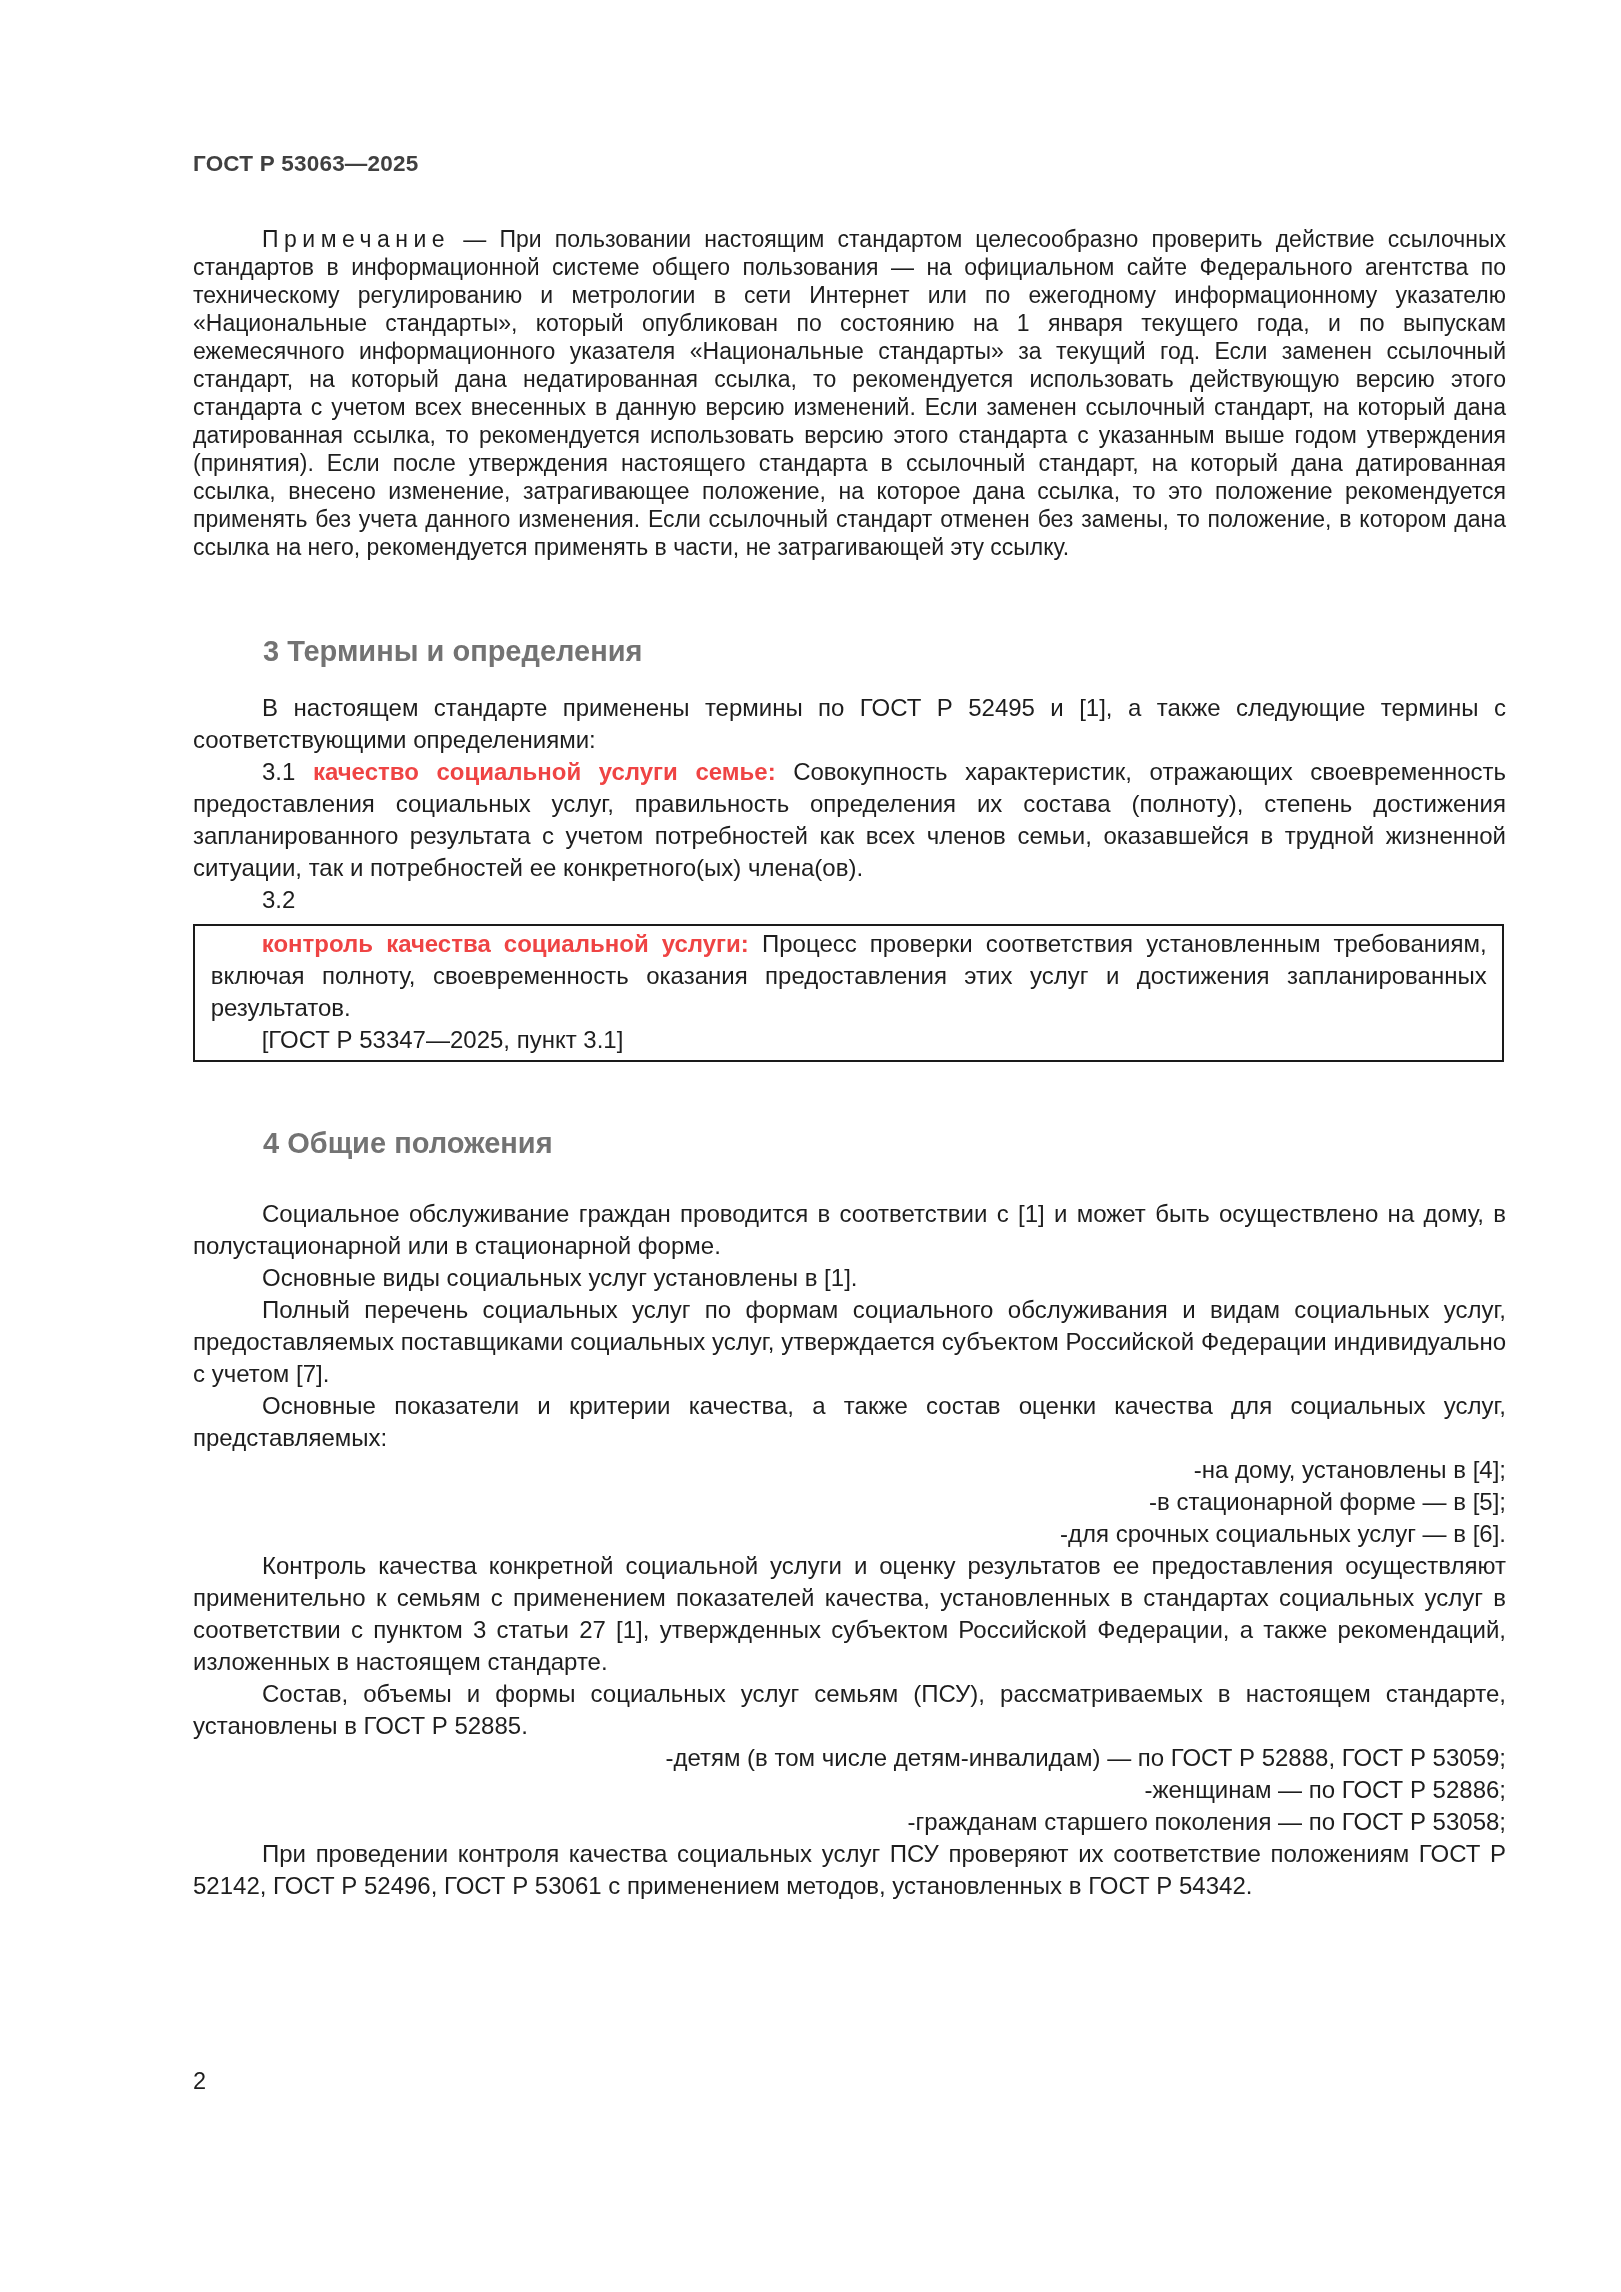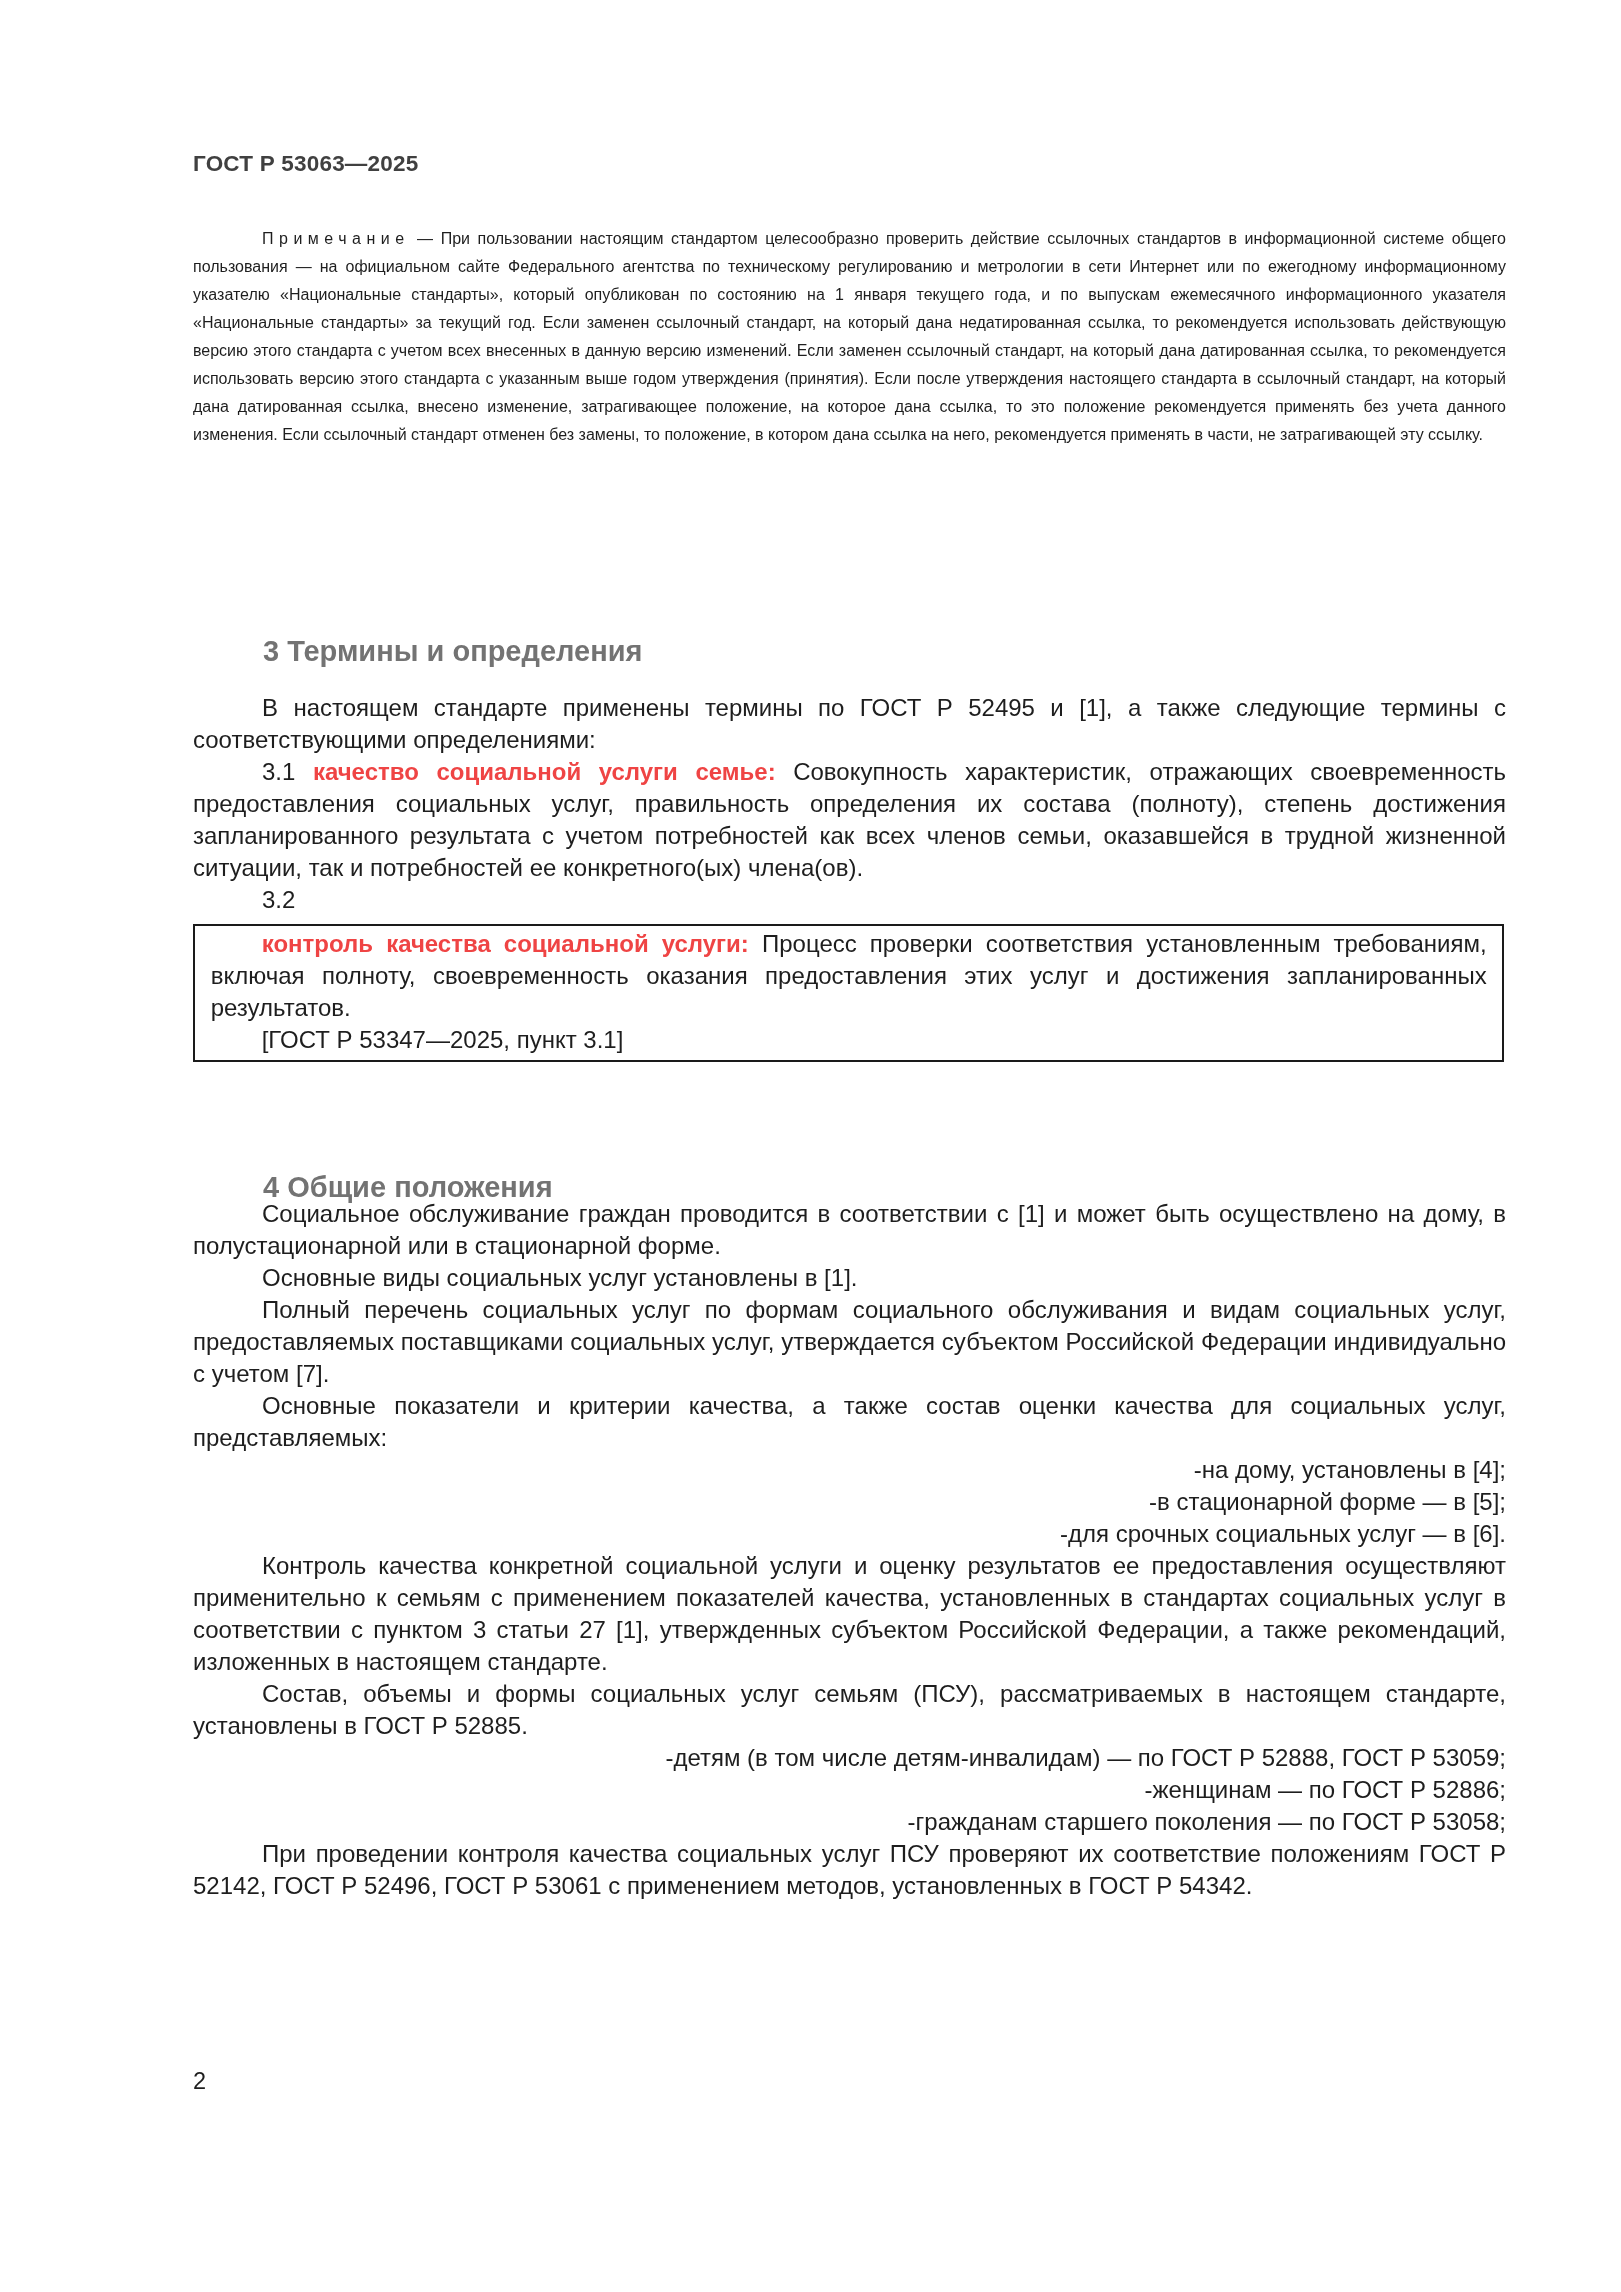--- a/index.html
+++ b/index.html
@@ -1,20 +1,20 @@
 <!DOCTYPE html>
 <html><head>
 <meta charset="utf-8">
 <style>
   html, body { margin: 0; padding: 0; background: #ffffff; }
   body { width: 1621px; height: 2293px; position: relative; overflow: hidden;
          font-family: "Liberation Sans", sans-serif; color: #1e1e1e; }
   .page { position: absolute; left: 193px; top: 0; width: 1313px; }
   .doc-header { position: absolute; top: 151px; left: 0; font-weight: bold; font-size: 22.5px; letter-spacing: 0.2px; color: #404040; }
-  .note { position: absolute; top: 225px; left: 0; width: 1313px; font-size: 16px; line-height: 28px; text-align: justify; }
+  .note { position: absolute; top: 225px; left: 0; width: 1313px; font-size: 23px; line-height: 28px; text-align: justify; }
   .note p { margin: 0; text-indent: 69px; }
   .note .label { letter-spacing: 5.5px; }
   .section-title { position: absolute; left: 70px; font-weight: bold; font-size: 29px; color: #737373; margin: 0; }
   .body { position: absolute; left: 0; width: 1313px; font-size: 24px; line-height: 32px; }
   .body p { margin: 0; text-indent: 69px; text-align: justify; text-align-last: left; }
   .body .bullet { margin: 0; padding-left: 69px; text-indent: 0; text-align: right; }
   .body .bullet .dash { display: inline-block; width: 17.6px; }
   .term-box { border: 2.9px solid #1a1a1a; padding: 2px 15.7px 3.9px 15.7px; margin: 7.8px 0 0 0; width: 1276px; }
   .term-box p { text-indent: 51px; }
   b { font-weight: bold; color: #ef4444; }
@@ -36,21 +36,21 @@
   <div class="body" style="top:692px;">
     <p>В настоящем стандарте применены термины по ГОСТ Р 52495 и [1], а также следующие термины с соответствующими определениями:</p>
     <p><span>3.1 </span><b>качество социальной услуги семье:</b><span> Совокупность характеристик, отражающих своевременность предоставления социальных услуг, правильность определения их состава (полноту), степень достижения запланированного результата с учетом потребностей как всех членов семьи, оказавшейся в трудной жизненной ситуации, так и потребностей ее конкретного(ых) члена(ов).</span></p>
     <p>3.2</p>
     <div class="term-box">
       <p><b>контроль качества социальной услуги:</b><span> Процесс проверки соответствия установленным требованиям, включая полноту, своевременность оказания предоставления этих услуг и достижения запланированных результатов.</span></p>
       <p>[ГОСТ Р 53347—2025, пункт 3.1]</p>
     </div>
   </div>
 
-  <h2 class="section-title" style="top:1127px;margin-top:44px;">4  Общие положения</h2>
+  <h2 class="section-title" style="top:1127px;">4  Общие положения</h2>
 
   <div class="body" style="top:1198px;">
     <p>Социальное обслуживание граждан проводится в соответствии с [1] и может быть осуществлено на дому, в полустационарной или в стационарной форме.</p>
     <p>Основные виды социальных услуг установлены в [1].</p>
     <p>Полный перечень социальных услуг по формам социального обслуживания и видам социальных услуг, предоставляемых поставщиками социальных услуг, утверждается субъектом Российской Федерации индивидуально с учетом [7].</p>
     <p>Основные показатели и критерии качества, а также состав оценки качества для социальных услуг, представляемых:</p>
     <div class="bullet"><span class="dash">-</span><span>на дому, установлены в [4];</span></div>
     <div class="bullet"><span class="dash">-</span><span>в стационарной форме — в [5];</span></div>
     <div class="bullet"><span class="dash">-</span><span>для срочных социальных услуг — в [6].</span></div>
     <p>Контроль качества конкретной социальной услуги и оценку результатов ее предоставления осуществляют применительно к семьям с применением показателей качества, установленных в стандартах социальных услуг в соответствии с пунктом 3 статьи 27 [1], утвержденных субъектом Российской Федерации, а также рекомендаций, изложенных в настоящем стандарте.</p>

